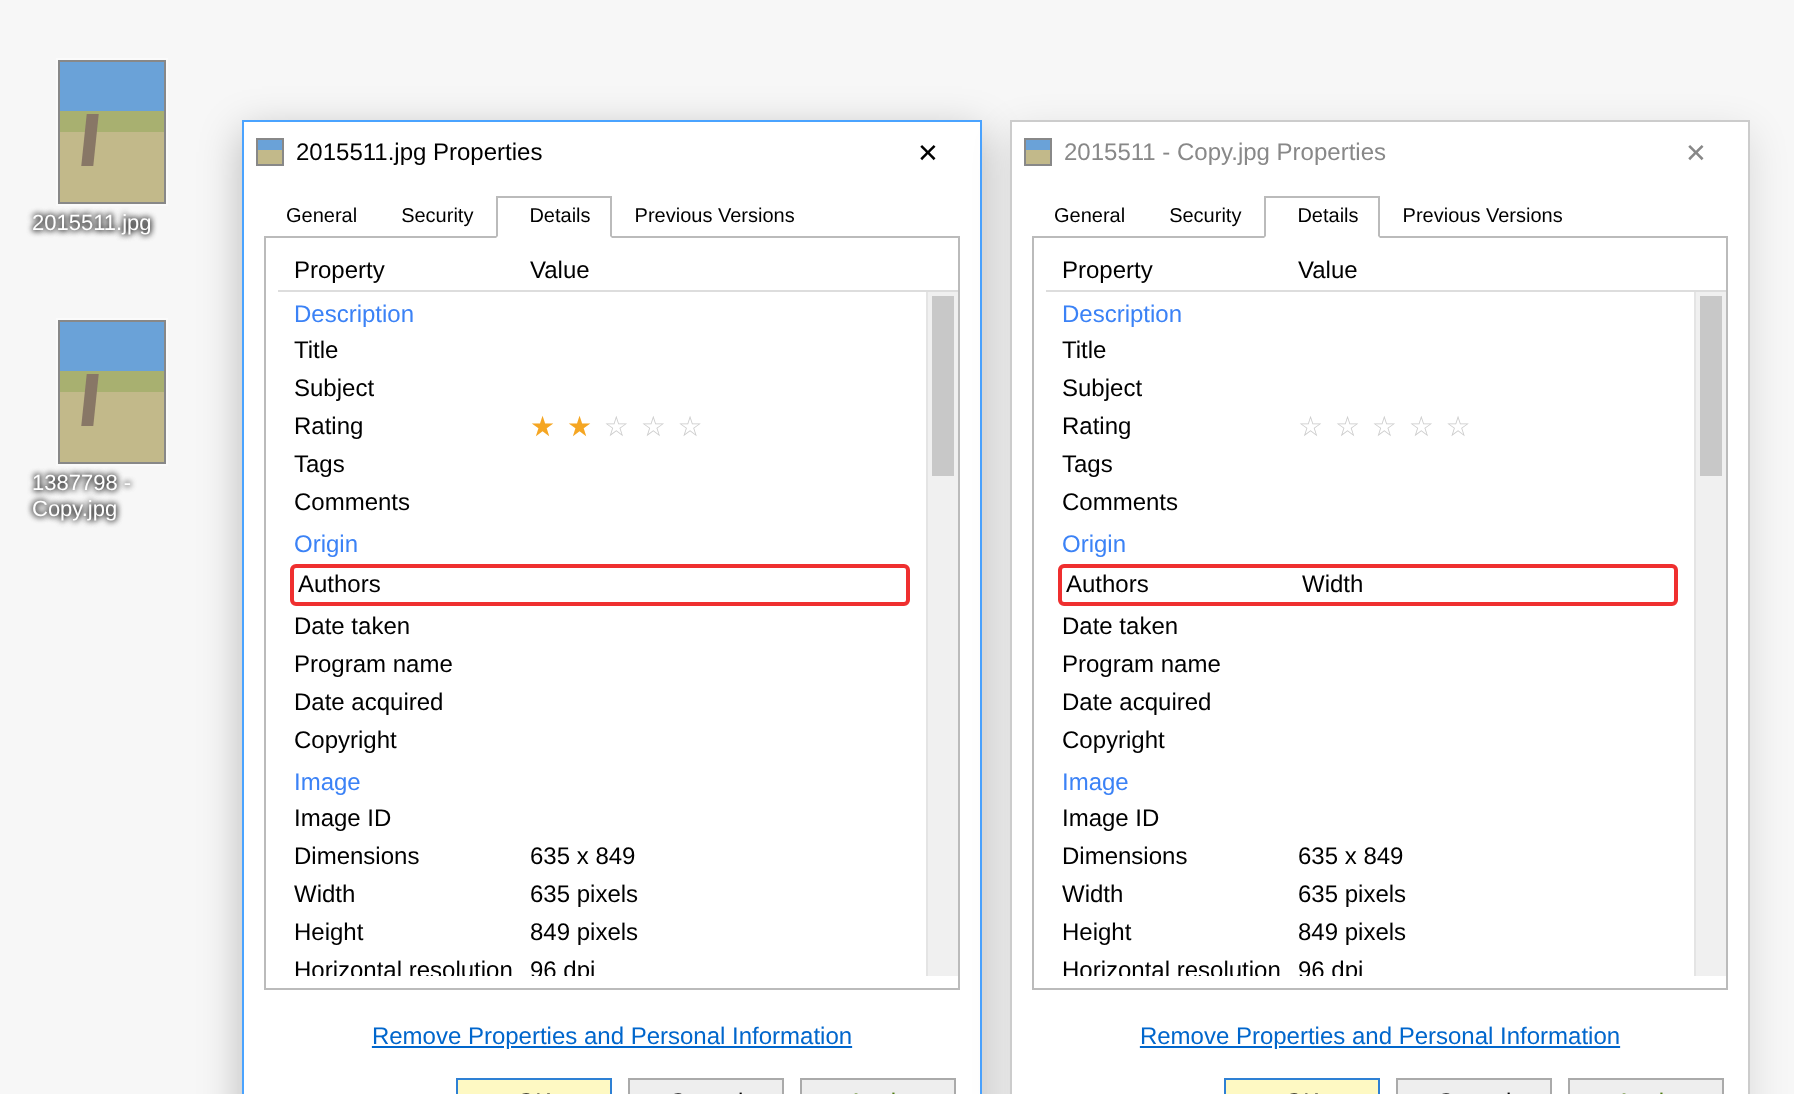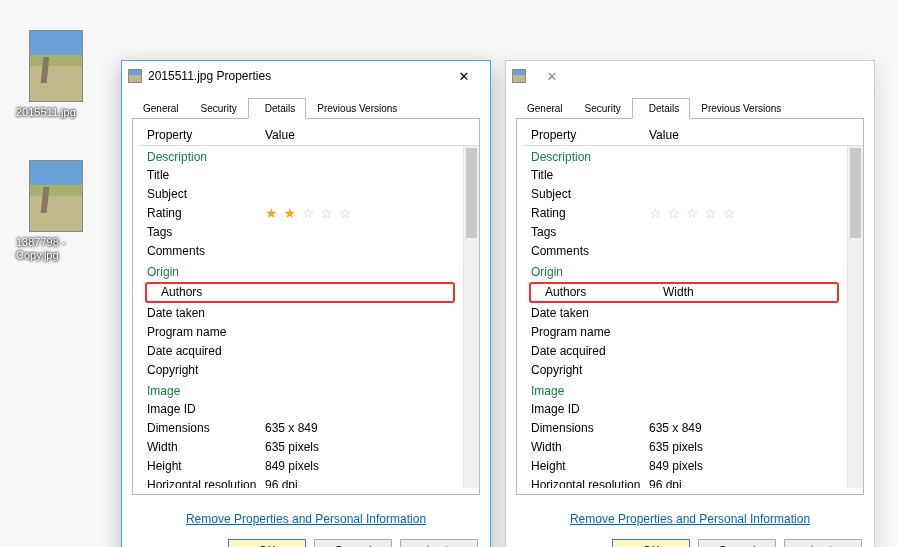--- a/index.html
+++ b/index.html
@@ -22,24 +22,24 @@
 
   .tabs{display:flex;padding:6px 10px 0;gap:0;}
   .tab{padding:4px 10px;font-size:10px;border:1px solid transparent;position:relative;top:1px;cursor:pointer;}
   .tab.active{border:1px solid #bbb;border-bottom-color:#fff;background:#fff;padding-left:16px;}
   .tab-area{border:1px solid #bbb;margin:0 10px 8px;padding:6px 0 6px 6px;}
 
   .grid-head{display:flex;font-size:12px;border-bottom:1px solid #ddd;padding:3px 0 3px 8px;}
   .col-prop{width:118px;} .col-val{flex:1;}
   .pane{height:342px;overflow:hidden;position:relative;}
   .list{font-size:12px;line-height:17px;padding-right:18px;}
-  .section{color:#15803d;padding:3px 8px 0;}
+  .section{color:#3b82f6;padding:3px 8px 0;}
   .row{display:flex;padding:1px 8px;}
   .row .p{width:118px;} .row .v{flex:1;}
-  .highlight{border:2.5px solid #ef2f2f;border-radius:3px;margin:1px 6px;padding:0 14px;}
+  .highlight{border:2.5px solid #ef2f2f;border-radius:3px;margin:1px 6px;padding:0 2px;}
   .highlight .row{padding:0 0;}
   .star{color:#ccc;font-size:14px;letter-spacing:1px;}
   .star .on{color:#f5a623;}
 
   .vscroll{position:absolute;right:0;top:0;bottom:0;width:16px;background:#f0f0f0;border-left:1px solid #e4e4e4;}
   .vthumb{position:absolute;left:2px;right:2px;top:2px;height:90px;background:#c8c8c8;}
 
   .linkrow{padding:6px 14px 4px;text-align:center;}
   .linkrow a{color:#0066cc;font-size:12px;text-decoration:underline;cursor:pointer;}
 
@@ -156,20 +156,21 @@
   <div class="btnrow">
     <button class="wbtn primary">OK</button>
     <button class="wbtn">Cancel</button>
     <button class="wbtn" disabled="">Apply</button>
   </div>
 </div>
 
 <div class="dlg inactive" style="left:505px;top:18px">
   <div class="titlebar">
     <div class="title-icon"></div>
+    <div class="title-text">2015511 - Copy.jpg Properties</div>
     <div class="close-btn">✕</div>
   </div>
   <div class="tabs">
     <div class="tab">General</div>
     <div class="tab">Security</div>
     <div class="tab active">Details</div>
     <div class="tab">Previous Versions</div>
   </div>
   <div class="tab-area">
     <div class="grid-head">

